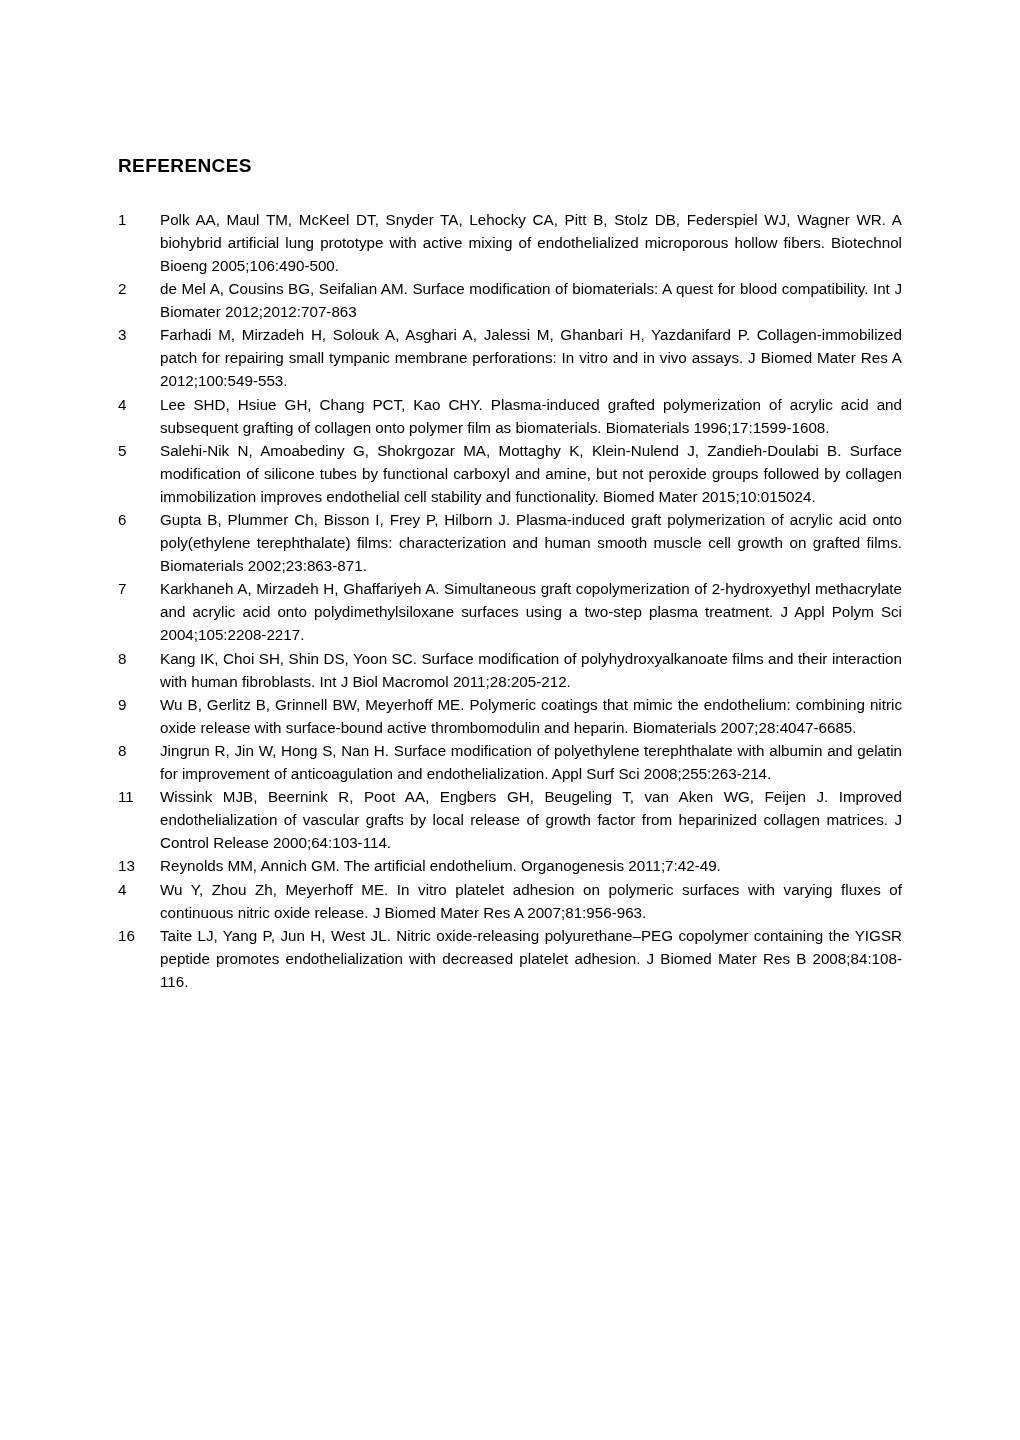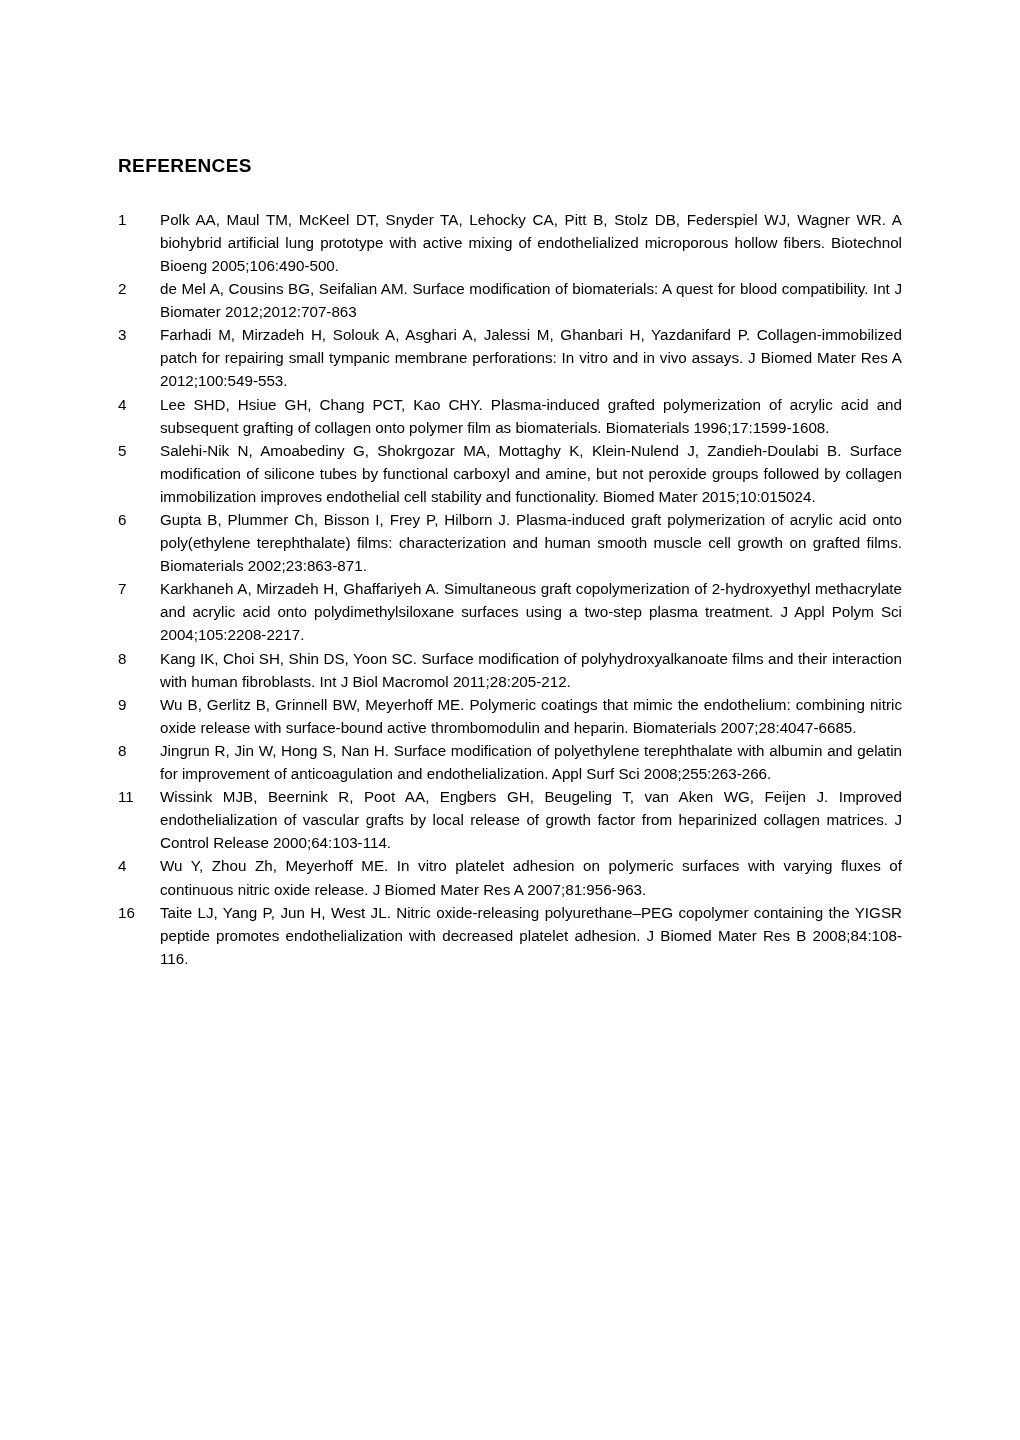--- a/index.html
+++ b/index.html
@@ -106,25 +106,29 @@
       <li class="ref-item">
         <div class="ref-num">8</div>
         <div class="ref-text">Kang IK, Choi SH, Shin DS, Yoon SC. Surface modification of polyhydroxyalkanoate films and their interaction with human fibroblasts. Int J Biol Macromol 2011;28:205-212.</div>
       </li>
       <li class="ref-item">
         <div class="ref-num">9</div>
         <div class="ref-text">Wu B, Gerlitz B, Grinnell BW, Meyerhoff ME. Polymeric coatings that mimic the endothelium: combining nitric oxide release with surface-bound active thrombomodulin and heparin. Biomaterials 2007;28:4047-6685.</div>
       </li>
       <li class="ref-item">
         <div class="ref-num">8</div>
-        <div class="ref-text">Jingrun R, Jin W, Hong S, Nan H. Surface modification of polyethylene terephthalate with albumin and gelatin for improvement of anticoagulation and endothelialization. Appl Surf Sci 2008;255:263-266.</div>
+        <div class="ref-text">Jingrun R, Jin W, Hong S, Nan H. Surface modification of polyethylene terephthalate with albumin and gelatin for improvement of anticoagulation and endothelialization. Appl Surf Sci 2008;255:263-214.</div>
       </li>
       <li class="ref-item">
         <div class="ref-num">11</div>
         <div class="ref-text">Wissink MJB, Beernink R, Poot AA, Engbers GH, Beugeling T, van Aken WG, Feijen J. Improved endothelialization of vascular grafts by local release of growth factor from heparinized collagen matrices. J Control Release 2000;64:103-114.</div>
+      </li>
+      <li class="ref-item">
+        <div class="ref-num">13</div>
+        <div class="ref-text">Reynolds MM, Annich GM. The artificial endothelium. Organogenesis 2011;7:42-49.</div>
       </li>
       <li class="ref-item">
         <div class="ref-num">4</div>
         <div class="ref-text">Wu Y, Zhou Zh, Meyerhoff ME. In vitro platelet adhesion on polymeric surfaces with varying fluxes of continuous nitric oxide release. J Biomed Mater Res A 2007;81:956-963.</div>
       </li>
       <li class="ref-item">
         <div class="ref-num">16</div>
         <div class="ref-text">Taite LJ, Yang P, Jun H, West JL. Nitric oxide-releasing polyurethane–PEG copolymer containing the YIGSR peptide promotes endothelialization with decreased platelet adhesion. J Biomed Mater Res B 2008;84:108-116.</div>
       </li>
     </ol>

